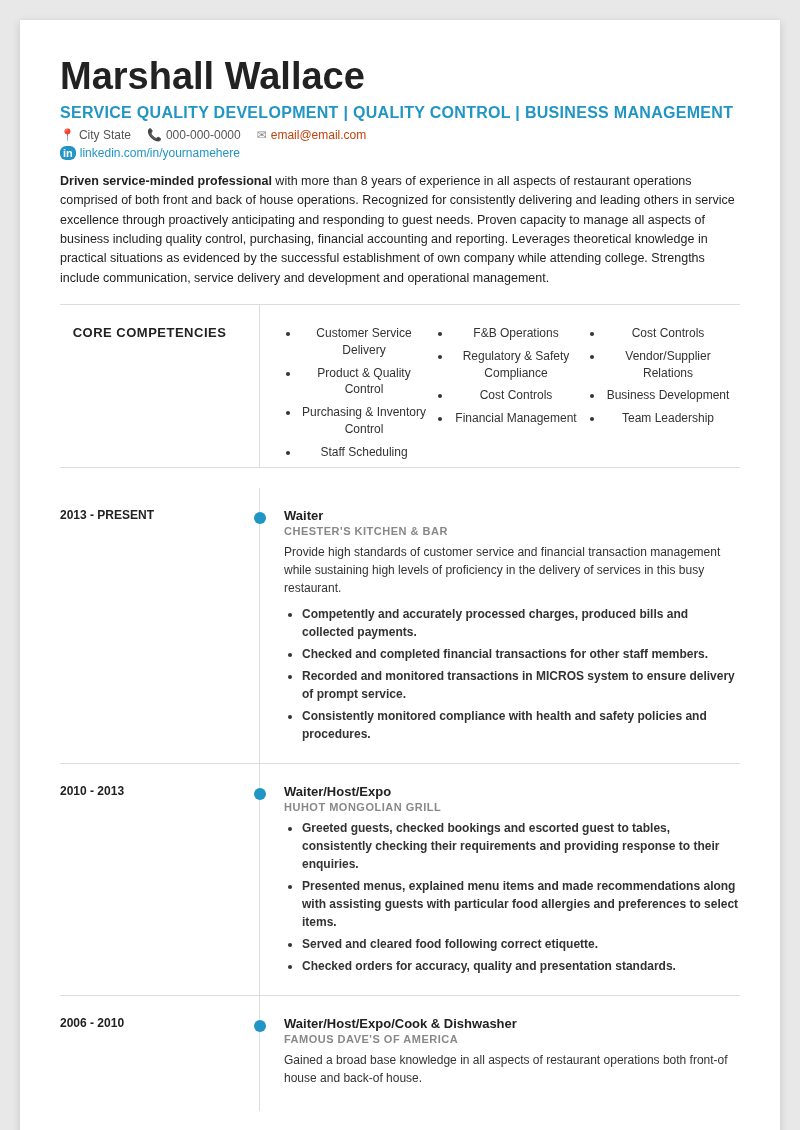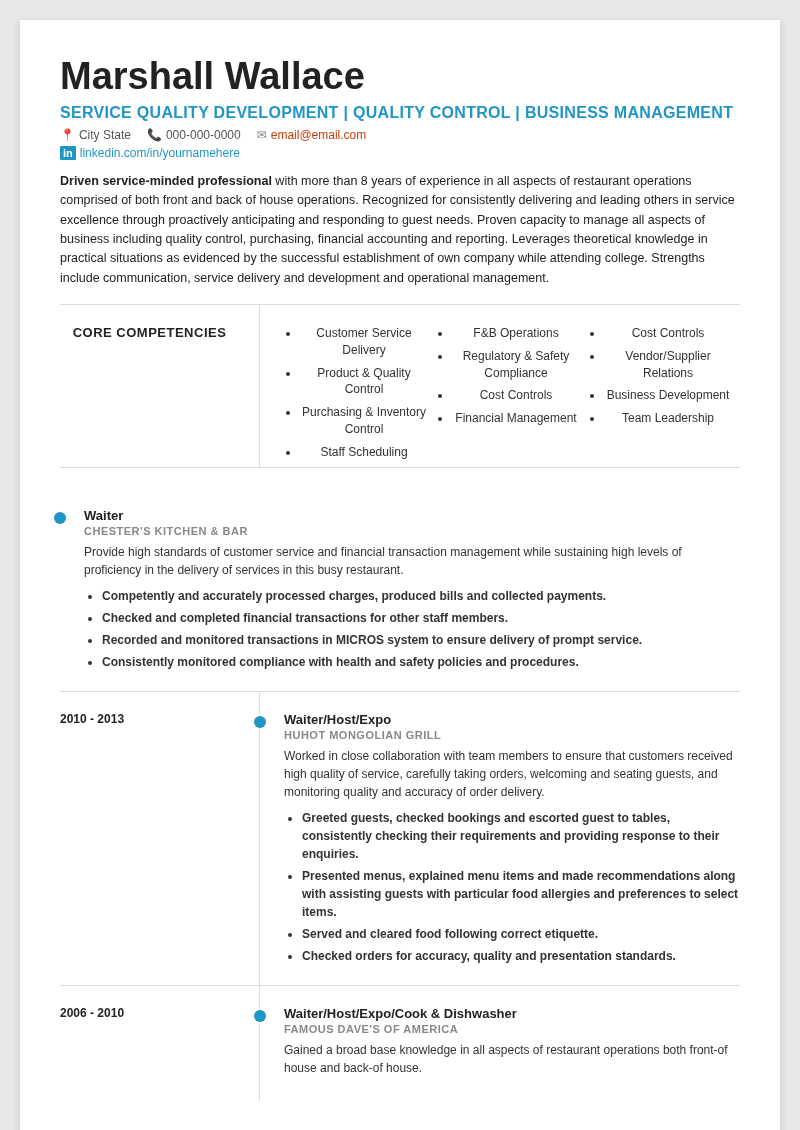--- a/index.html
+++ b/index.html
@@ -189,21 +189,21 @@
       <span>
         <span style="color:#888;">📞</span>
         <span>000-000-0000</span>
       </span>
       <span>
         <span style="color:#888;">✉</span>
         <span style="color:#c2410c;">email@email.com</span>
       </span>
     </div>
     <div class="header-linkedin">
-      <span style="font-weight:bold;font-size:11px;background:#2196c4;color:#fff;padding:1px 3px;border-radius:1px;margin-right:4px;">in</span><span>linkedin.com/in/yournamehere</span>
+      <span style="font-weight:bold;font-size:11px;background:#2196c4;color:#fff;padding:1px 3px;border-radius:6px;margin-right:4px;">in</span><span>linkedin.com/in/yournamehere</span>
     </div>
     <p class="summary">
       <strong>Driven service-minded professional</strong><span> with more than 8 years of experience in all aspects of restaurant operations comprised of both front and back of house operations. Recognized for consistently delivering and leading others in service excellence through proactively anticipating and responding to guest needs. Proven capacity to manage all aspects of business including quality control, purchasing, financial accounting and reporting. Leverages theoretical knowledge in practical situations as evidenced by the successful establishment of own company while attending college. Strengths include communication, service delivery and development and operational management.</span>
     </p>
   </div>
 
   <div class="two-col">
     <div class="left-col">
       <div class="section-label">CORE COMPETENCIES</div>
     </div>
@@ -235,41 +235,41 @@
         </div>
       </div>
     </div>
   </div>
 
   <div class="two-col" style="border-top:1px solid #ddd;">
     <div class="right-col"></div>
   </div>
 
   <div class="work-entry">
+    <div class="work-entry-left">2013 - PRESENT</div>
     <div class="work-entry-right">
       <div class="work-dot"></div>
       <div class="job-title">Waiter</div>
       <div class="company-name">CHESTER'S KITCHEN &amp; BAR</div>
       <p class="job-desc">Provide high standards of customer service and financial transaction management while sustaining high levels of proficiency in the delivery of services in this busy restaurant.</p>
       <ul class="job-bullets">
         <li>Competently and accurately processed charges, produced bills and collected payments.</li>
         <li>Checked and completed financial transactions for other staff members.</li>
         <li>Recorded and monitored transactions in MICROS system to ensure delivery of prompt service.</li>
         <li>Consistently monitored compliance with health and safety policies and procedures.</li>
       </ul>
     </div>
   </div>
 
   <div class="work-entry" style="border-top:1px solid #ddd;">
     <div class="work-entry-left">2010 - 2013</div>
     <div class="work-entry-right">
       <div class="work-dot"></div>
       <div class="job-title">Waiter/Host/Expo</div>
       <div class="company-name">HUHOT MONGOLIAN GRILL</div>
-      <p class="job-desc">Worked in close collaboration with team members to ensure that customers received high quality of service, carefully taking orders, welcoming and seating guests, and monitoring quality and accuracy of order delivery.</p>
       <ul class="job-bullets">
         <li>Greeted guests, checked bookings and escorted guest to tables, consistently checking their requirements and providing response to their enquiries.</li>
         <li>Presented menus, explained menu items and made recommendations along with assisting guests with particular food allergies and preferences to select items.</li>
         <li>Served and cleared food following correct etiquette.</li>
         <li>Checked orders for accuracy, quality and presentation standards.</li>
       </ul>
     </div>
   </div>
 
   <div class="work-entry" style="border-top:1px solid #ddd;">

